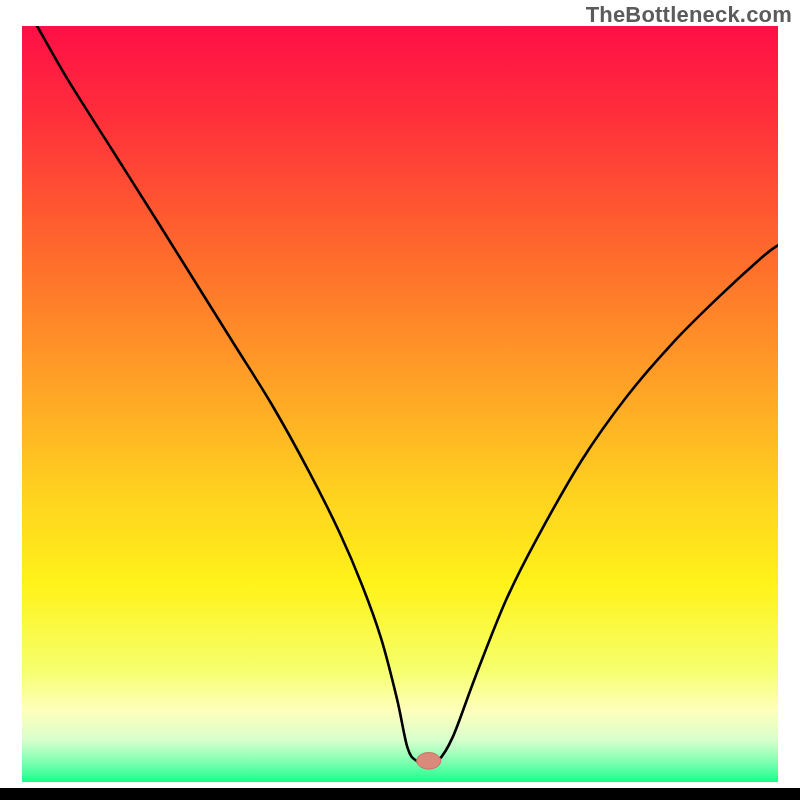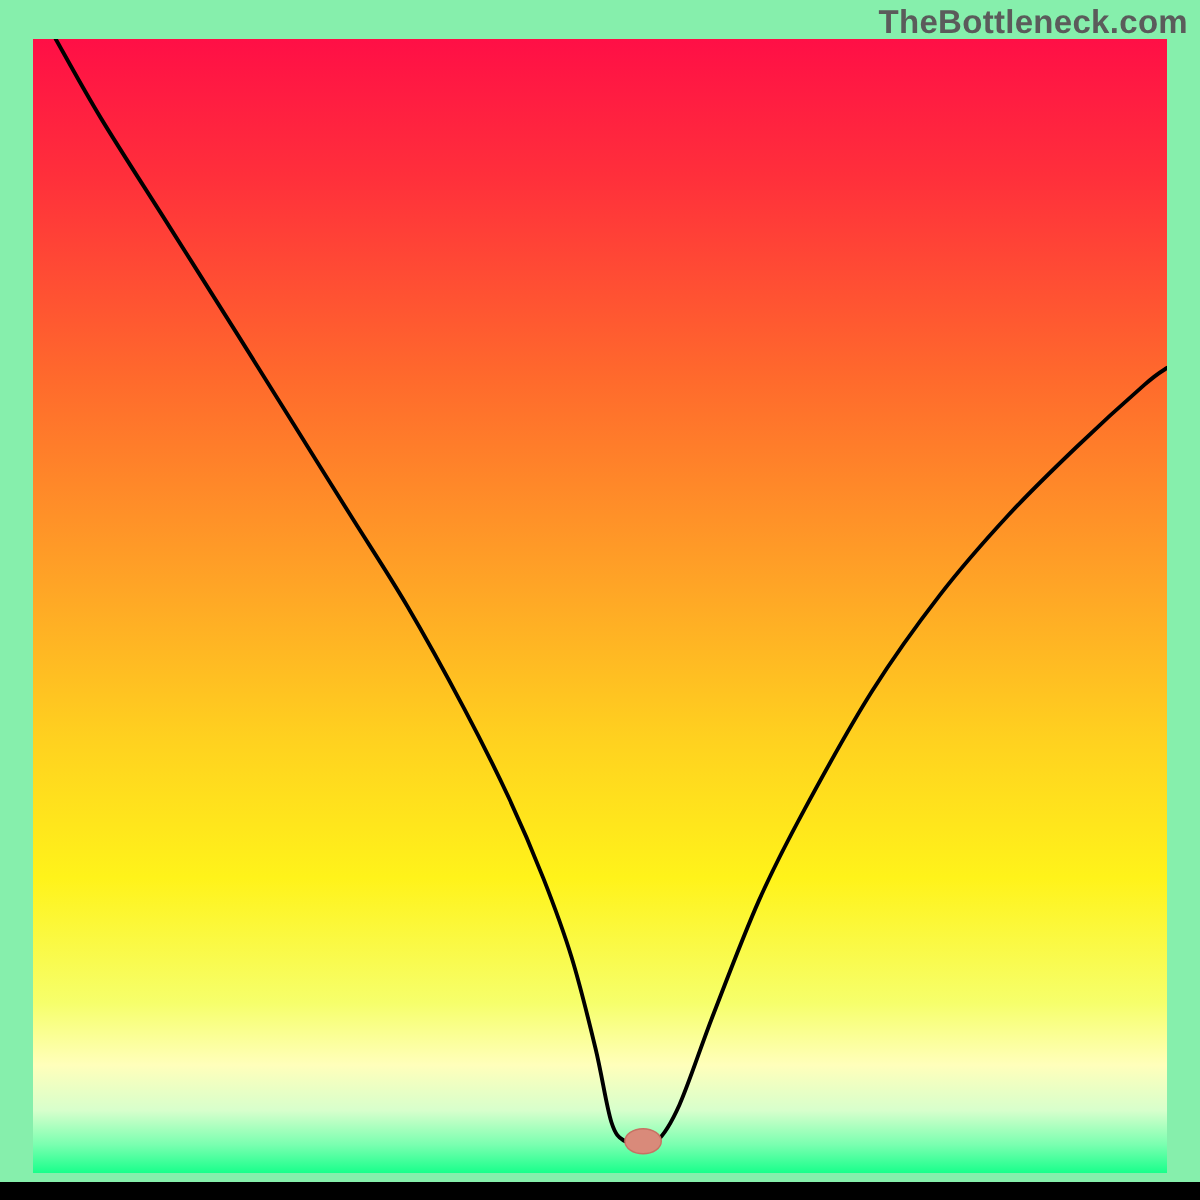--- a/index.html
+++ b/index.html
@@ -8,21 +8,21 @@
     width: 800px;
     height: 800px;
     background: #000;
     overflow: hidden;
     font-family: Arial, Helvetica, sans-serif;
   }
   .stage {
     position: relative;
     width: 800px;
     height: 788px;
-    background: #86efac;
+    background: #ffffff;
   }
   .watermark {
     position: absolute;
     top: 2px;
     right: 8px;
     color: #5b5b5b;
     font-size: 22px;
     font-weight: 600;
     letter-spacing: 0.2px;
     z-index: 10;

